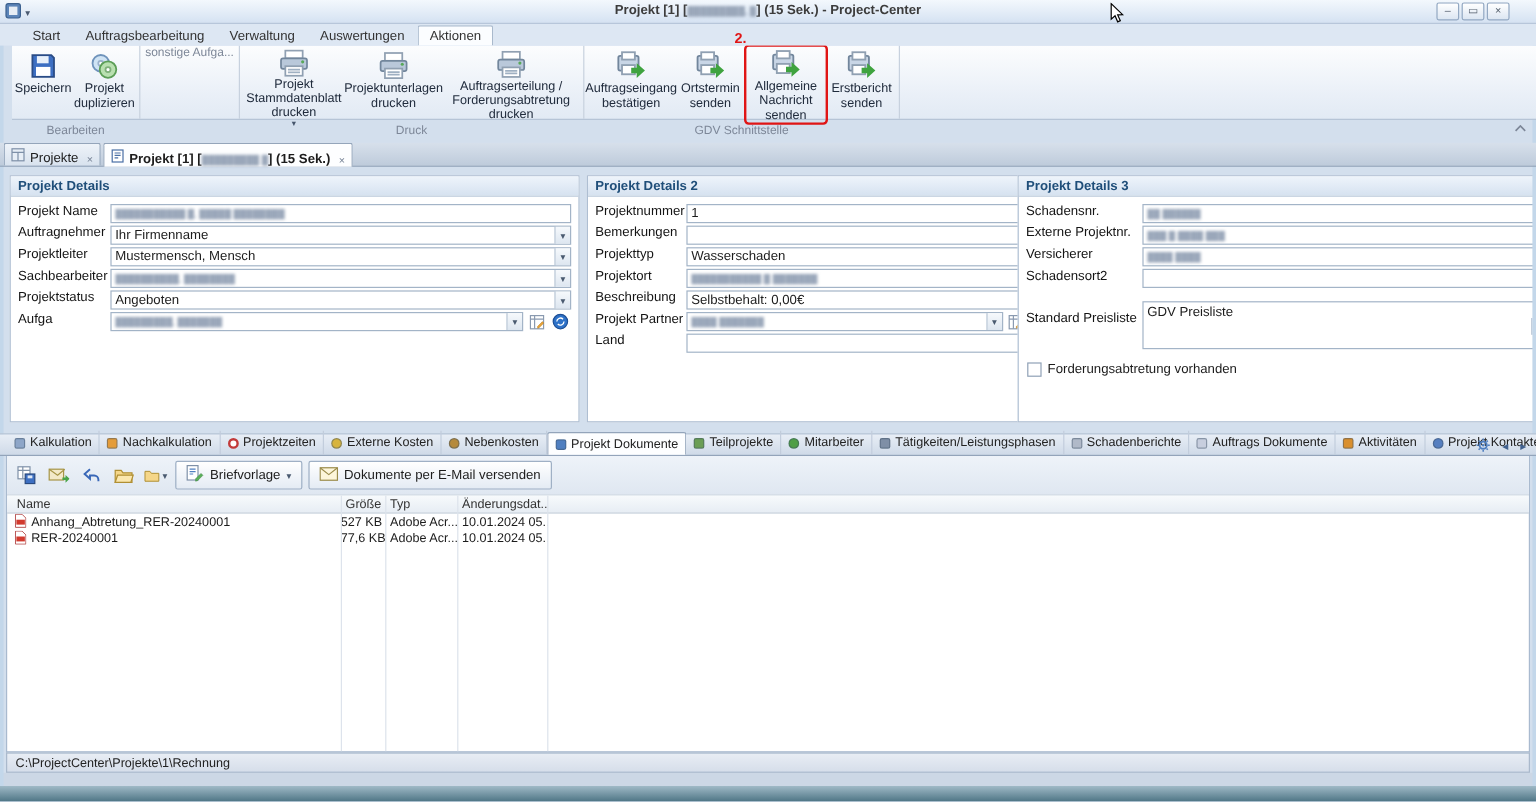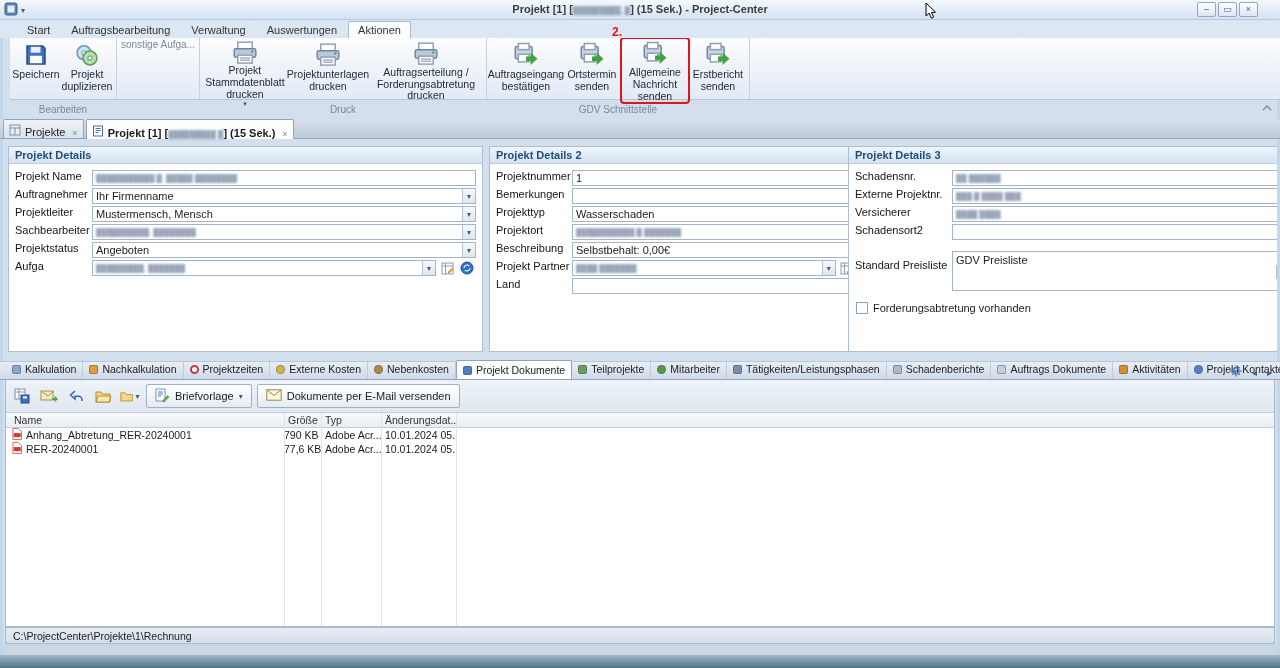--- a/index.html
+++ b/index.html
@@ -611,21 +611,21 @@
   </div>
 
   <div class="trow">
     <span class="td c1">
         <span><svg width="10" height="12" viewBox="0 0 11 13">
             <path d="M1 0.5h6L10.5 4v8.5H1z" fill="#fff" stroke="#b04040" stroke-width="0.8"></path>
             <rect x="1.8" y="5.5" width="7.8" height="4.5" fill="#d23a2e"></rect>
           </svg></span>
         <span>Anhang_Abtretung_RER-20240001</span>
       </span>
-    <span class="td c2">790 KB</span>
+    <span class="td c2">527 KB</span>
     <span class="td c3">Adobe Acr...</span>
     <span class="td c4">10.01.2024 05...</span>
   </div>
   <div class="trow">
     <span class="td c1">
         <span><svg width="10" height="12" viewBox="0 0 11 13">
             <path d="M1 0.5h6L10.5 4v8.5H1z" fill="#fff" stroke="#b04040" stroke-width="0.8"></path>
             <rect x="1.8" y="5.5" width="7.8" height="4.5" fill="#d23a2e"></rect>
           </svg></span>
         <span>RER-20240001</span>

